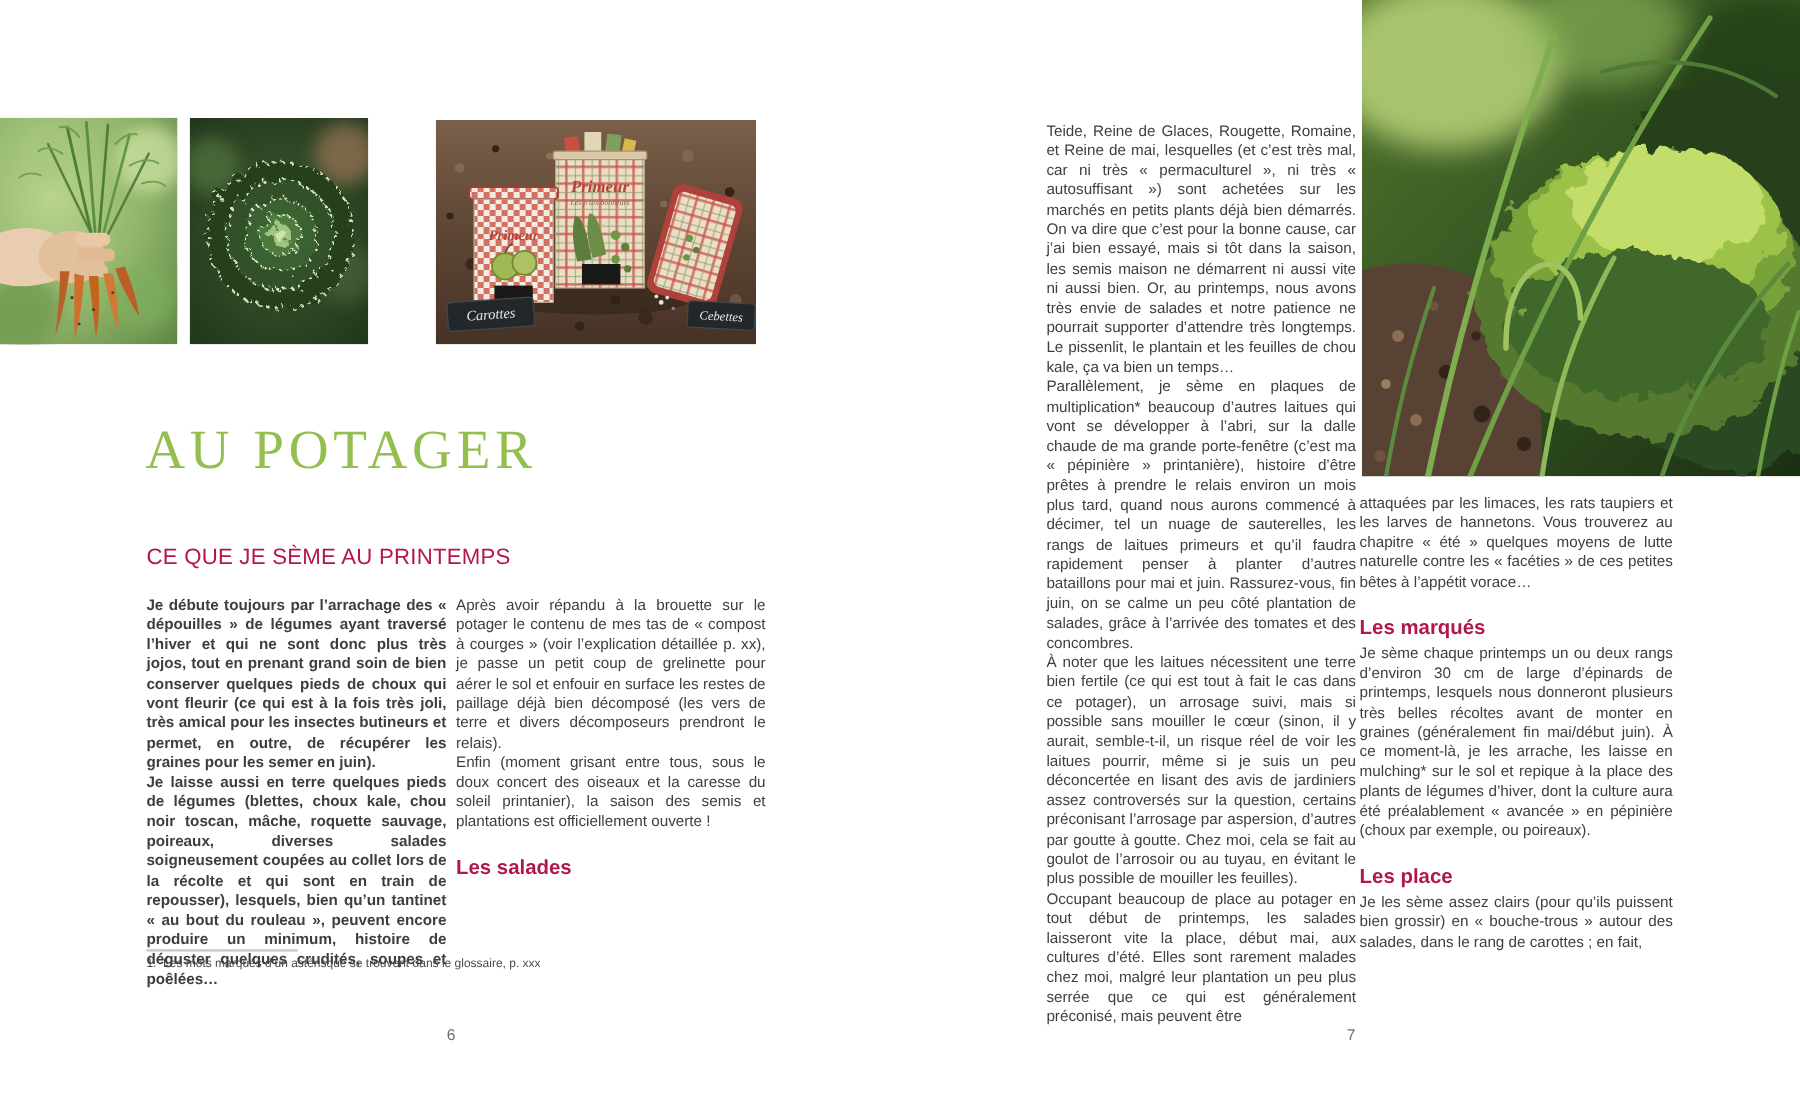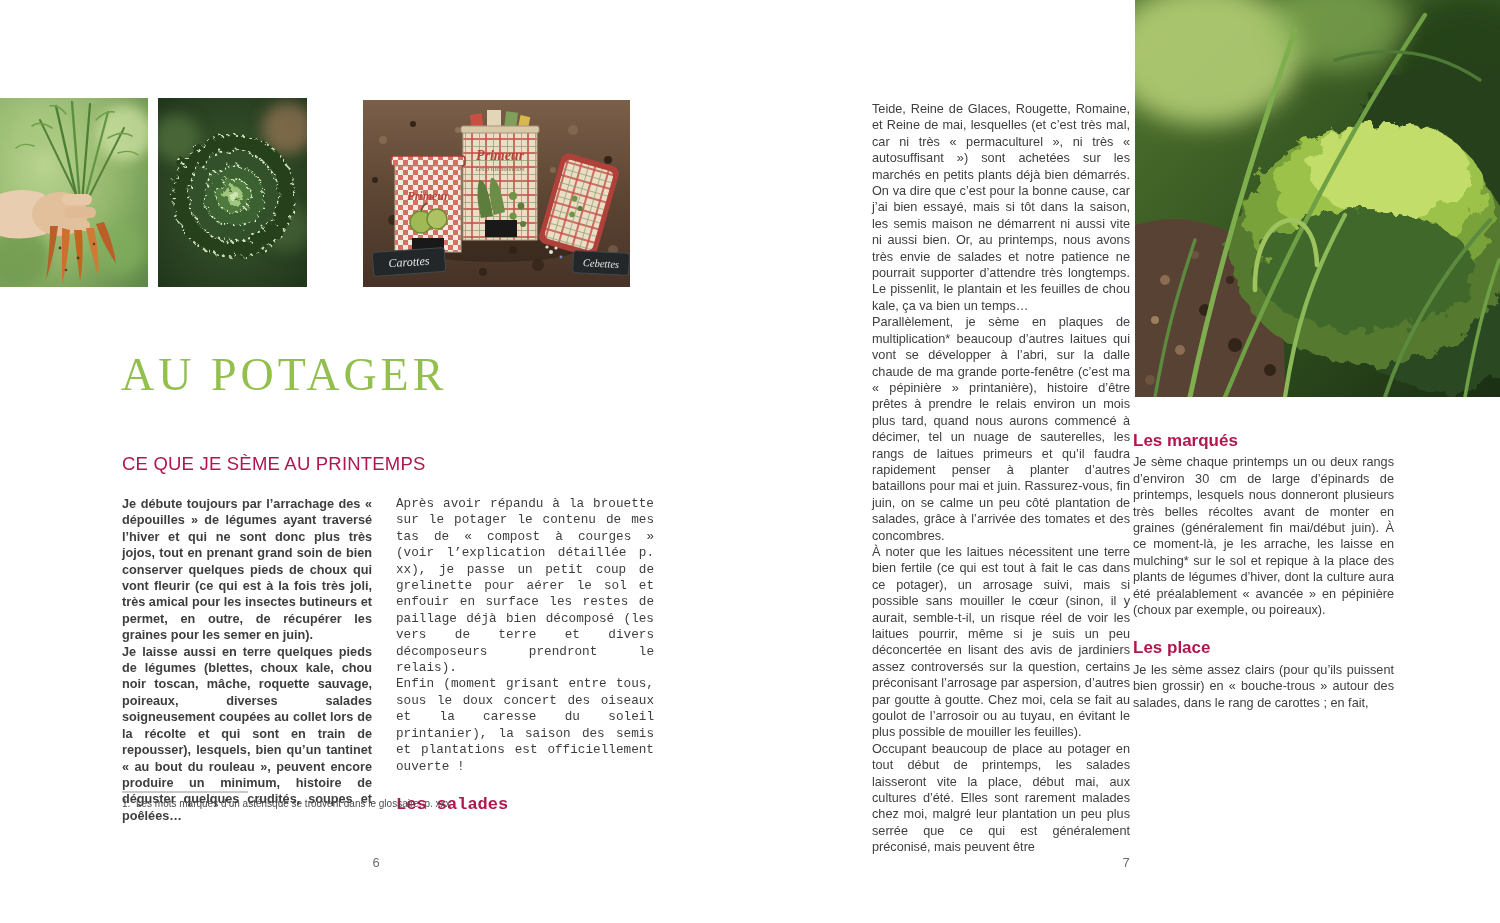--- a/index.html
+++ b/index.html
@@ -228,21 +228,21 @@
   </div>
 
   <div class="chapter-title">AU POTAGER</div>
   <div class="chapter-subtitle">CE QUE JE SÈME AU PRINTEMPS</div>
 
   <div class="body-col" style="left:122px; top:496px; width:250px;font-weight:bold;">
     <p>Je débute toujours par l’arrachage des « dépouilles » de légumes ayant traversé l’hiver et qui ne sont donc plus très jojos, tout en prenant grand soin de bien conserver quelques pieds de choux qui vont fleurir (ce qui est à la fois très joli, très amical pour les insectes butineurs et permet, en outre, de récupérer les graines pour les semer en juin).</p>
     <p>Je laisse aussi en terre quelques pieds de légumes (blettes, choux kale, chou noir toscan, mâche, roquette sauvage, poireaux, diverses salades soigneusement coupées au collet lors de la récolte et qui sont en train de repousser), lesquels, bien qu’un tantinet « au bout du rouleau », peuvent encore produire un minimum, histoire de déguster quelques crudités, soupes et poêlées…</p>
   </div>
 
-  <div class="body-col" style="left:396px; top:496px; width:258px;font-family:Liberation Mono, monospace;">
+  <div class="body-col" style="left:380px; top:496px; width:258px;">
     <p>Après avoir répandu à la brouette sur le potager le contenu de mes tas de « compost à courges » (voir l’explication détaillée p. xx), je passe un petit coup de grelinette pour aérer le sol et enfouir en surface les restes de paillage déjà bien décomposé (les vers de terre et divers décomposeurs prendront le relais).</p>
     <p>Enfin (moment grisant entre tous, sous le doux concert des oiseaux et la caresse du soleil printanier), la saison des semis et plantations est officiellement ouverte !</p>
     <h3 class="section-heading">Les salades</h3>
   </div>
 
   <div class="footnote-rule"></div>
   <div class="footnote">1.&nbsp;&nbsp;Les mots marqués d’un astérisque se trouvent dans le glossaire, p. xxx</div>
 
   <div class="page-number left">6</div>
 
@@ -306,20 +306,21 @@
   </div>
 
   <div class="body-col" style="left:872px; top:101px; width:258px;">
     <p>Teide, Reine de Glaces, Rougette, Romaine, et Reine de mai, lesquelles (et c’est très mal, car ni très « permaculturel », ni très « autosuffisant ») sont achetées sur les marchés en petits plants déjà bien démarrés. On va dire que c’est pour la bonne cause, car j’ai bien essayé, mais si tôt dans la saison, les semis maison ne démarrent ni aussi vite ni aussi bien. Or, au printemps, nous avons très envie de salades et notre patience ne pourrait supporter d’attendre très longtemps. Le pissenlit, le plantain et les feuilles de chou kale, ça va bien un temps…</p>
     <p>Parallèlement, je sème en plaques de multiplication* beaucoup d’autres laitues qui vont se développer à l’abri, sur la dalle chaude de ma grande porte-fenêtre (c’est ma « pépinière » printanière), histoire d’être prêtes à prendre le relais environ un mois plus tard, quand nous aurons commencé à décimer, tel un nuage de sauterelles, les rangs de laitues primeurs et qu’il faudra rapidement penser à planter d’autres bataillons pour mai et juin. Rassurez-vous, fin juin, on se calme un peu côté plantation de salades, grâce à l’arrivée des tomates et des concombres.</p>
     <p>À noter que les laitues nécessitent une terre bien fertile (ce qui est tout à fait le cas dans ce potager), un arrosage suivi, mais si possible sans mouiller le cœur (sinon, il y aurait, semble-t-il, un risque réel de voir les laitues pourrir, même si je suis un peu déconcertée en lisant des avis de jardiniers assez controversés sur la question, certains préconisant l’arrosage par aspersion, d’autres par goutte à goutte. Chez moi, cela se fait au goulot de l’arrosoir ou au tuyau, en évitant le plus possible de mouiller les feuilles).</p>
     <p>Occupant beaucoup de place au potager en tout début de printemps, les salades laisseront vite la place, début mai, aux cultures d’été. Elles sont rarement malades chez moi, malgré leur plantation un peu plus serrée que ce qui est généralement préconisé, mais peuvent être</p>
   </div>
 
   <div class="body-col" style="left:1133px; top:411px; width:261px;">
+    <p>attaquées par les limaces, les rats taupiers et les larves de hannetons. Vous trouverez au chapitre « été » quelques moyens de lutte naturelle contre les « facéties » de ces petites bêtes à l’appétit vorace…</p>
     <h3 class="section-heading">Les marqués</h3>
     <p>Je sème chaque printemps un ou deux rangs d’environ 30 cm de large d’épinards de printemps, lesquels nous donneront plusieurs très belles récoltes avant de monter en graines (généralement fin mai/début juin). À ce moment-là, je les arrache, les laisse en mulching* sur le sol et repique à la place des plants de légumes d’hiver, dont la culture aura été préalablement « avancée » en pépinière (choux par exemple, ou poireaux).</p>
     <h3 class="section-heading">Les place</h3>
     <p>Je les sème assez clairs (pour qu’ils puissent bien grossir) en « bouche-trous » autour des salades, dans le rang de carottes ; en fait,</p>
   </div>
 
   <div class="page-number right">7</div>
 
 </div>
 

